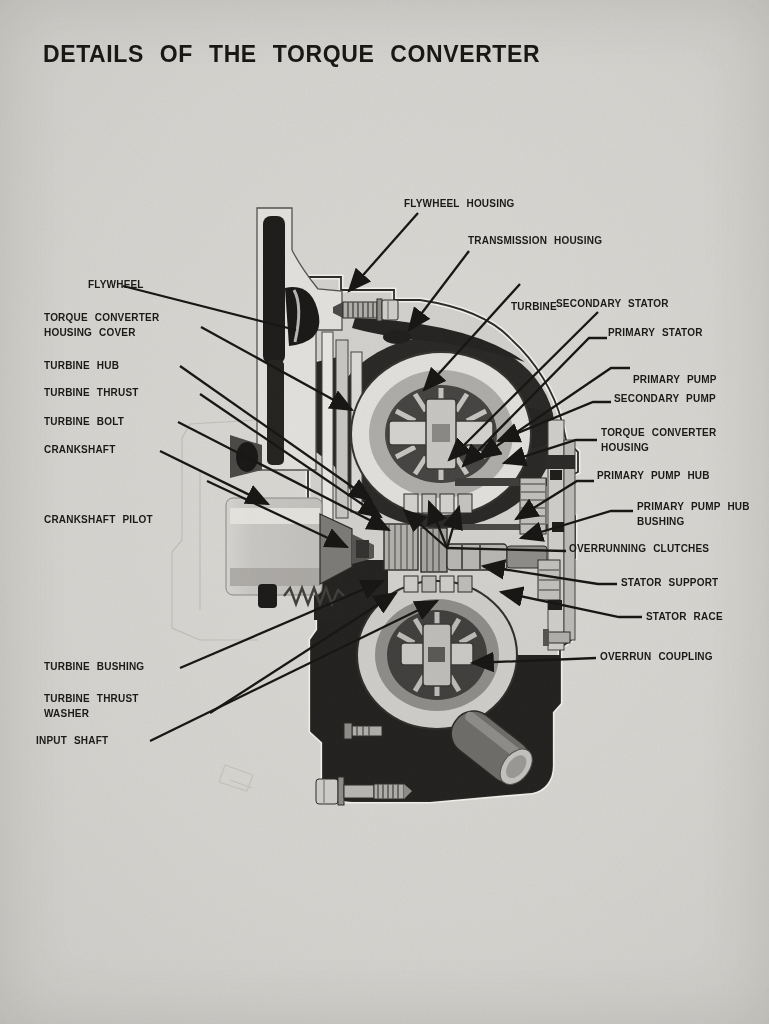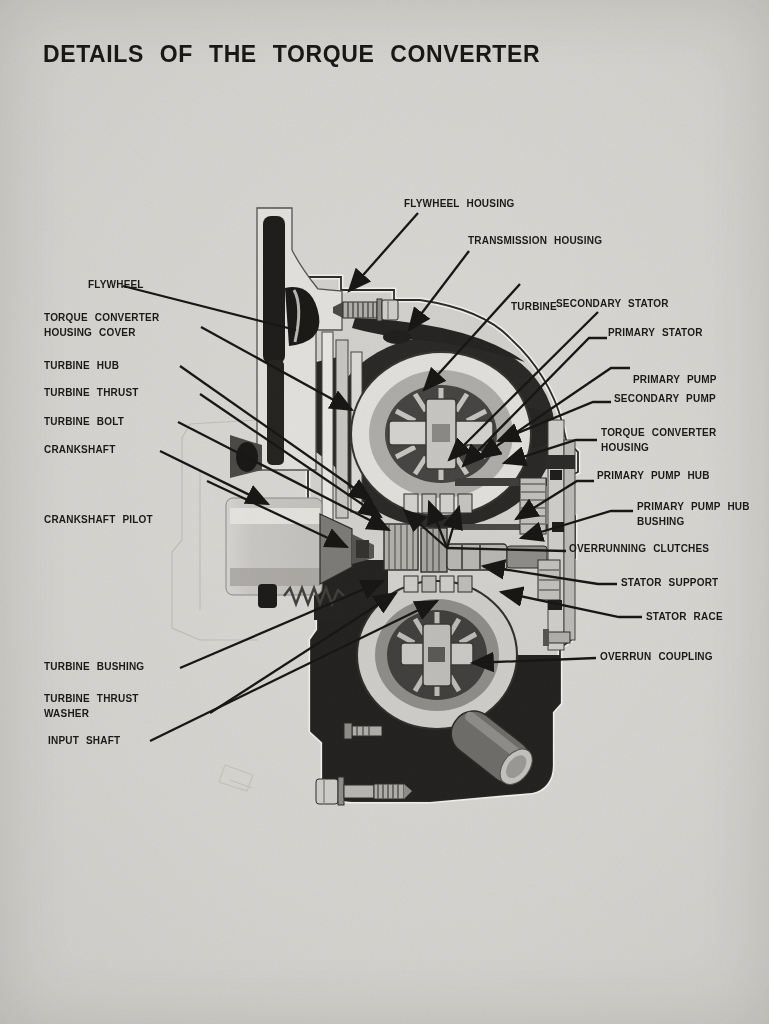--- a/index.html
+++ b/index.html
@@ -303,15 +303,15 @@
 
   <div class="callout" style="left:44px;top:277px;padding-left:44px;">FLYWHEEL</div>
   <div class="callout wrap" style="left:44px;top:310px;width:170px;">TORQUE CONVERTER HOUSING COVER</div>
   <div class="callout" style="left:44px;top:358px;">TURBINE HUB</div>
   <div class="callout" style="left:44px;top:385px;">TURBINE THRUST</div>
   <div class="callout" style="left:44px;top:414px;">TURBINE BOLT</div>
   <div class="callout" style="left:44px;top:442px;">CRANKSHAFT</div>
   <div class="callout" style="left:44px;top:472px;margin-top:40px;">CRANKSHAFT PILOT</div>
   <div class="callout" style="left:44px;top:659px;">TURBINE BUSHING</div>
   <div class="callout wrap" style="left:44px;top:691px;width:120px;">TURBINE THRUST WASHER</div>
-  <div class="callout" style="left:48px;top:733px;">INPUT SHAFT</div>
+  <div class="callout" style="left:36px;top:733px;">INPUT SHAFT</div>
 
 </div>
 
 </body></html>

